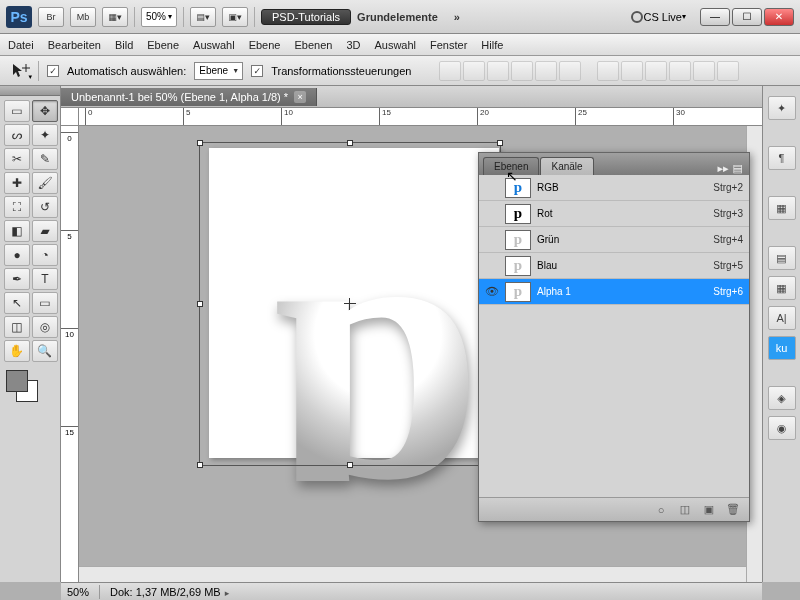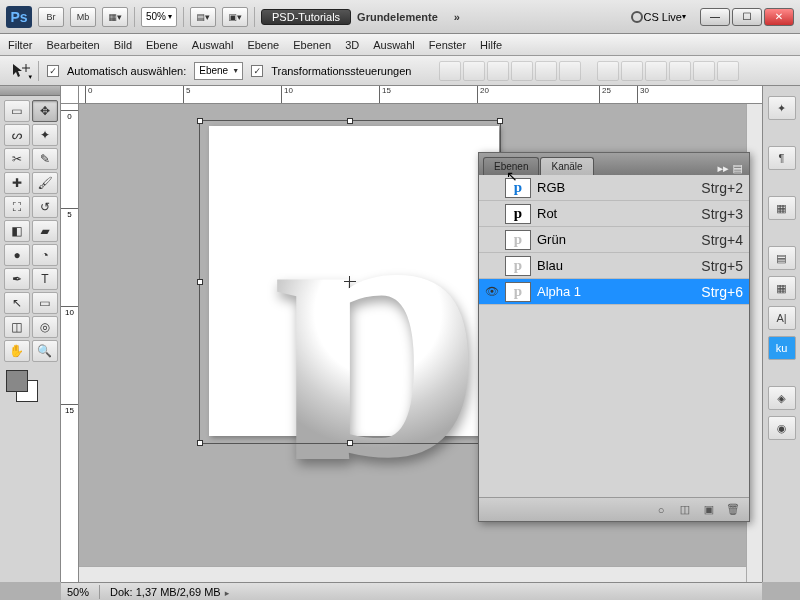--- a/index.html
+++ b/index.html
@@ -78,22 +78,22 @@
 .ptab { padding: 3px 10px; font-size: 10px; color: #222; background: linear-gradient(#909090,#747474); border: 1px solid #555; border-bottom: none; border-radius: 3px 3px 0 0; margin-right: 1px; }
 .ptab.active { background: linear-gradient(#c8c8c8,#b8b8b8); text-align: center; }
 .panel-menu { margin-left: auto; padding: 0 6px; color: #eee; font-size: 10px; display: flex; gap: 4px; }
 .panel-body { flex: 1; background: #d4d4d4; overflow: auto; }
 .chan { height: 26px; display: flex; align-items: center; padding: 0 6px; gap: 6px; border-bottom: 1px solid #bbb; }
 .chan.selected { background: #1e90ff; color: #fff; }
 .chan.selected .chan-short { color: #fff; }
 .eye { width: 14px; height: 14px; display: flex; align-items: center; justify-content: center; font-size: 11px; color: #333; }
 .thumb { width: 26px; height: 20px; background: #fff; border: 1px solid #666; display: flex; align-items: center; justify-content: center; font-family: Georgia, serif; font-weight: bold; font-size: 15px; overflow: hidden; }
 .thumb.rgb { color: #1378d8; } .thumb.r { color: #000; } .thumb.g, .thumb.b, .thumb.a { color: #c0c0c0; }
-.chan-name { flex: 1; font-size: 13px; }
-.chan-short { font-size: 14px; color: #333; }
+.chan-name { flex: 1; font-size: 10px; }
+.chan-short { font-size: 10px; color: #333; }
 .panel-foot { height: 24px; background: linear-gradient(#d0d0d0,#b8b8b8); border-top: 1px solid #999; display: flex; align-items: center; justify-content: flex-end; gap: 8px; padding: 0 8px; }
 .pf-icon { width: 16px; height: 14px; display: flex; align-items: center; justify-content: center; font-size: 11px; color: #555; }
 
 .statusbar { position: absolute; left: 61px; right: 38px; bottom: 0; height: 18px; background: linear-gradient(#e0e0e0,#c8c8c8); border-top: 1px solid #888; display: flex; align-items: center; font-size: 10px; padding: 0 6px; gap: 10px; }
 .sb-sep { width: 1px; height: 14px; background: #999; }
 .sb-arrow::after { content:"▸"; font-size: 9px; color: #555; margin-left: 4px; }
 
 .scrollbar-v { position: absolute; right: 0; top: 0; bottom: 0; width: 16px; background: #e8e8e8; border-left: 1px solid #aaa; }
 .scrollbar-h { position: absolute; left: 0; right: 16px; bottom: 0; height: 16px; background: #e8e8e8; border-top: 1px solid #aaa; }
 
@@ -123,21 +123,21 @@
       <span style="font-size:8px">▾</span>
     </div>
   <div class="win-btns">
     <div class="win-btn">—</div>
     <div class="win-btn">☐</div>
     <div class="win-btn win-close">✕</div>
   </div>
 </div>
 
 <div class="menubar">
-  <span class="menu-item">Filter</span>
+  <span class="menu-item">Datei</span>
   <span class="menu-item">Bearbeiten</span>
   <span class="menu-item">Bild</span>
   <span class="menu-item">Ebene</span>
   <span class="menu-item">Auswahl</span>
   <span class="menu-item">Ebene</span>
   <span class="menu-item">Ebenen</span>
   <span class="menu-item">3D</span>
   <span class="menu-item">Auswahl</span>
   <span class="menu-item">Fenster</span>
   <span class="menu-item">Hilfe</span>
@@ -202,30 +202,36 @@
       <div class="tool">✋</div>
       <div class="tool">🔍</div>
     </div>
     <div class="swatches">
       <div class="swatch-bg"></div>
       <div class="swatch-fg"></div>
     </div>
   </div>
 
   <div class="doc-area">
+    <div class="doc-tab">
+      <div class="tab-lbl">
+        <span>Unbenannt-1 bei 50% (Ebene 1, Alpha 1/8) *</span>
+        <span class="tab-x">×</span>
+      </div>
+    </div>
     <div style="position:relative">
       <div class="ruler-corner"></div>
       <div class="ruler-h">
         <div class="rtick" style="left:6px">0</div>
         <div class="rtick" style="left:104px">5</div>
         <div class="rtick" style="left:202px">10</div>
         <div class="rtick" style="left:300px">15</div>
         <div class="rtick" style="left:398px">20</div>
-        <div class="rtick" style="left:520px">25</div>
-        <div class="rtick" style="left:558px">30</div>
+        <div class="rtick" style="left:496px">25</div>
+        <div class="rtick" style="left:594px">30</div>
 
       </div>
     </div>
     <div class="canvas-wrap">
       <div class="ruler-v">
         <div class="rvtick" style="top:6px">0</div>
         <div class="rvtick" style="top:104px">5</div>
         <div class="rvtick" style="top:202px">10</div>
         <div class="rvtick" style="top:300px">15</div>
       </div>

